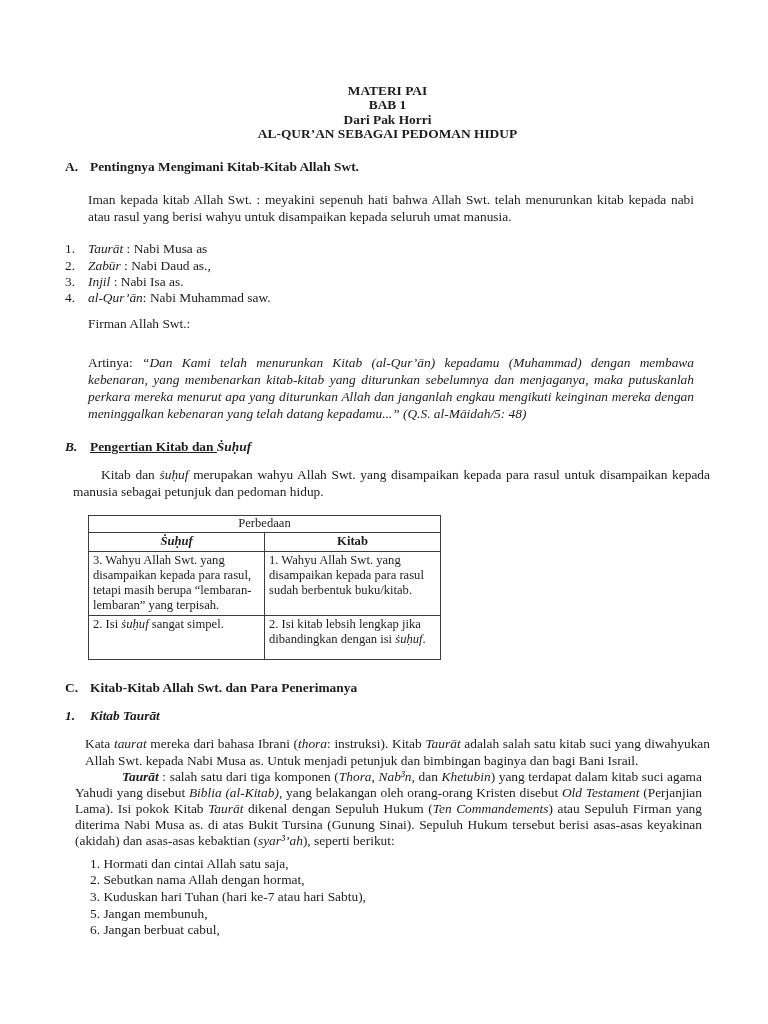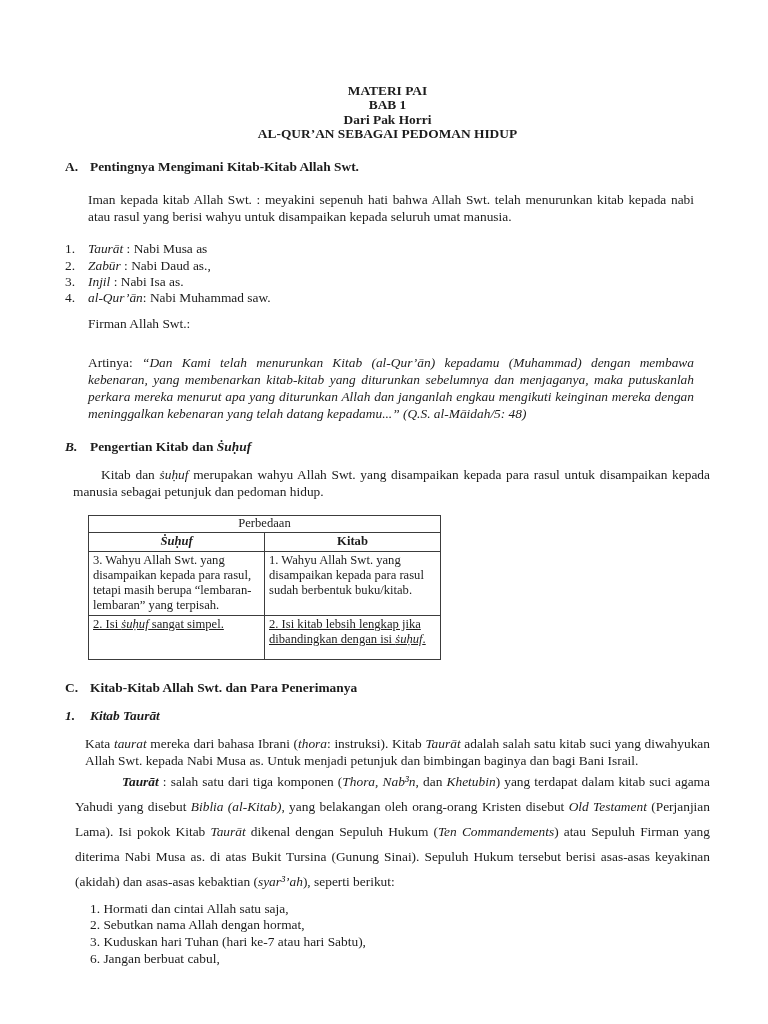--- a/index.html
+++ b/index.html
@@ -19,34 +19,34 @@
   .just{text-align:justify;}
   .ind23{margin-left:23px;}
   .hang-list{margin:0;}
   .hang-item{display:flex;line-height:16.4px;}
   .hang-item .num{width:23px;flex:0 0 23px;}
   .firman{margin-top:8px;}
   .artinya{margin-top:22px;}
   .b-head{margin-top:13px;}
   .b-para{margin:9px 0 0 8px;text-indent:28px;}
   .run-i{font-style:italic;}
-  .run-b{font-weight:bold;}
+  .run-b{font-weight:bold;text-decoration:underline;}
   .run-bi{font-weight:bold;font-style:italic;}
   table.cmp{border-collapse:collapse;margin:15px 0 0 23px;width:353px;
     font-size:12.6px;line-height:15px;table-layout:fixed;}
   table.cmp td,table.cmp th{border:1px solid #3c3c3c;padding:1px 4px 2px 4px;
     vertical-align:top;text-align:left;font-weight:normal;}
   table.cmp .t-title{text-align:center;padding:0 2px 1px 2px;}
   table.cmp th{text-align:center;font-weight:bold;}
   table.cmp th.suhuf-h{font-style:italic;}
-  table.cmp tr.last td{padding-bottom:12px;text-decoration:underline;}
+  table.cmp tr.last td{padding-bottom:12px;}
   .c-head{margin-top:19px;}
   .sub-head{margin-top:11px;}
   .c-para1{margin:7px 0 0 20px;}
-  .c-para2{margin:0 0 0 10px;text-indent:47px;line-height:25px;}
+  .c-para2{margin:0 8px 0 10px;text-indent:47px;line-height:16px;}
   .cmd-list{margin:7px 0 0 25px;line-height:16.6px;}
 </style>
 </head>
 <body>
 
 <div class="page">
 
   <div class="title-block">
     <div>MATERI PAI</div>
     <div>BAB 1</div>
@@ -122,16 +122,17 @@
   </div>
 
   <p class="para just c-para1"><span>Kata </span><span class="run-i">taurat</span><span> mereka dari bahasa Ibrani (</span><span class="run-i">thora</span><span>: instruksi). Kitab </span><span class="run-i">Taurāt</span><span> adalah salah satu kitab suci yang diwahyukan Allah Swt. kepada Nabi Musa as. Untuk menjadi petunjuk dan bimbingan baginya dan bagi Bani Israil.</span></p>
 
   <p class="para just c-para2"><span class="run-bi">Taurāt</span><span> : salah satu dari tiga komponen (</span><span class="run-i">Thora</span><span>, </span><span class="run-i">Nab³n</span><span>, dan </span><span class="run-i">Khetubin</span><span>) yang terdapat dalam kitab suci agama Yahudi yang disebut </span><span class="run-i">Biblia (al-Kitab)</span><span>, yang belakangan oleh orang-orang Kristen disebut </span><span class="run-i">Old Testament</span><span> (Perjanjian Lama). Isi pokok Kitab </span><span class="run-i">Taurāt</span><span> dikenal dengan Sepuluh Hukum (</span><span class="run-i">Ten Commandements</span><span>) atau Sepuluh Firman yang diterima Nabi Musa as. di atas Bukit Tursina (Gunung Sinai). Sepuluh Hukum tersebut berisi asas-asas keyakinan (akidah) dan asas-asas kebaktian (</span><span class="run-i">syar³’ah</span><span>), seperti berikut:</span></p>
 
   <div class="cmd-list">
     <div>1. Hormati dan cintai Allah satu saja,</div>
     <div>2. Sebutkan nama Allah dengan hormat,</div>
     <div>3. Kuduskan hari Tuhan (hari ke-7 atau hari Sabtu),</div>
+    <div>5. Jangan membunuh,</div>
     <div>6. Jangan berbuat cabul,</div>
   </div>
 
 </div>
 
 </body></html>

